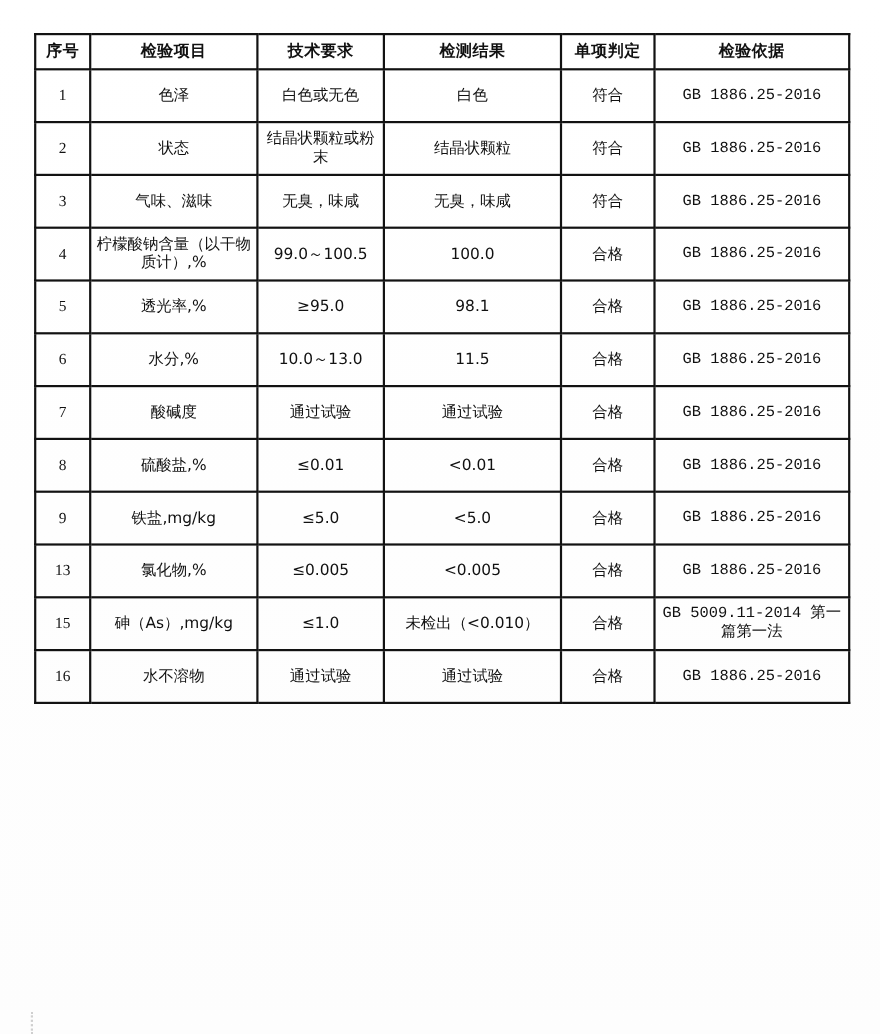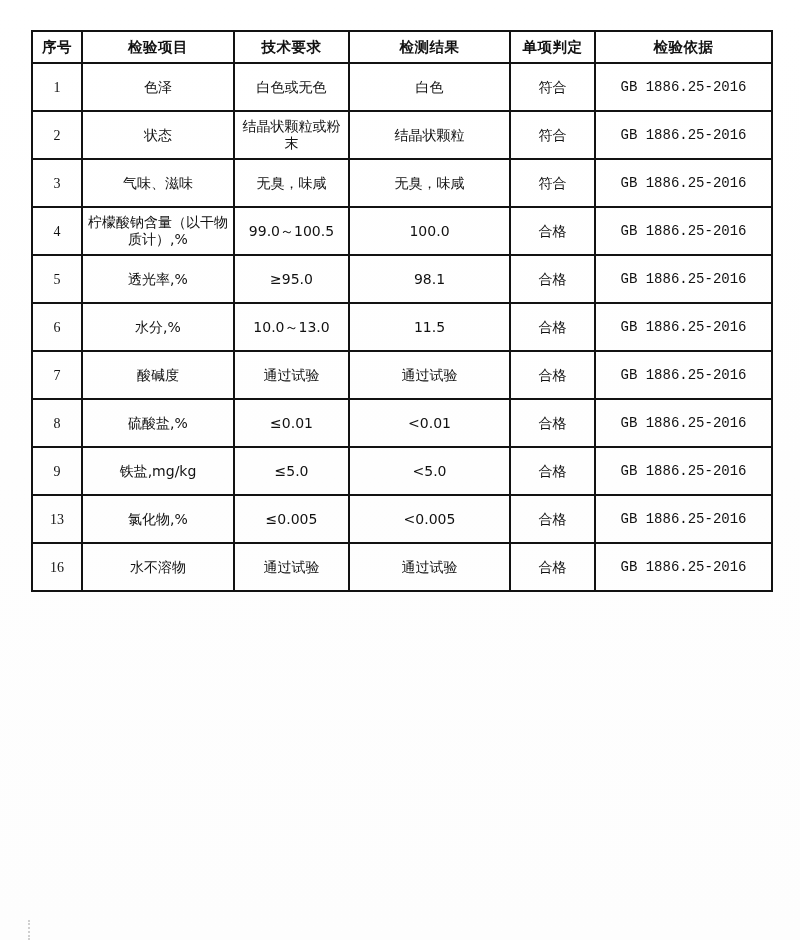--- a/index.html
+++ b/index.html
@@ -160,20 +160,28 @@
         </tr>
         <tr>
           <td class="col-seq"><span class="cell-text">13</span></td>
           <td class="col-item"><span class="cell-text">氯化物,%</span></td>
           <td class="col-req"><span class="cell-text">≤0.005</span></td>
           <td class="col-result"><span class="cell-text">&lt;0.005</span></td>
           <td class="col-judge"><span class="cell-text">合格</span></td>
           <td class="col-basis"><span class="cell-text">GB 1886.25-2016</span></td>
         </tr>
         <tr>
+          <td class="col-seq"><span class="cell-text">15</span></td>
+          <td class="col-item"><span class="cell-text">砷（As）,mg/kg</span></td>
+          <td class="col-req"><span class="cell-text">≤1.0</span></td>
+          <td class="col-result"><span class="cell-text">未检出（&lt;0.010）</span></td>
+          <td class="col-judge"><span class="cell-text">合格</span></td>
+          <td class="col-basis"><span class="cell-text">GB 5009.11-2014 第一篇第一法</span></td>
+        </tr>
+        <tr>
           <td class="col-seq"><span class="cell-text">16</span></td>
           <td class="col-item"><span class="cell-text">水不溶物</span></td>
           <td class="col-req"><span class="cell-text">通过试验</span></td>
           <td class="col-result"><span class="cell-text">通过试验</span></td>
           <td class="col-judge"><span class="cell-text">合格</span></td>
           <td class="col-basis"><span class="cell-text">GB 1886.25-2016</span></td>
         </tr>
       </tbody>
   </table>
 </div>

